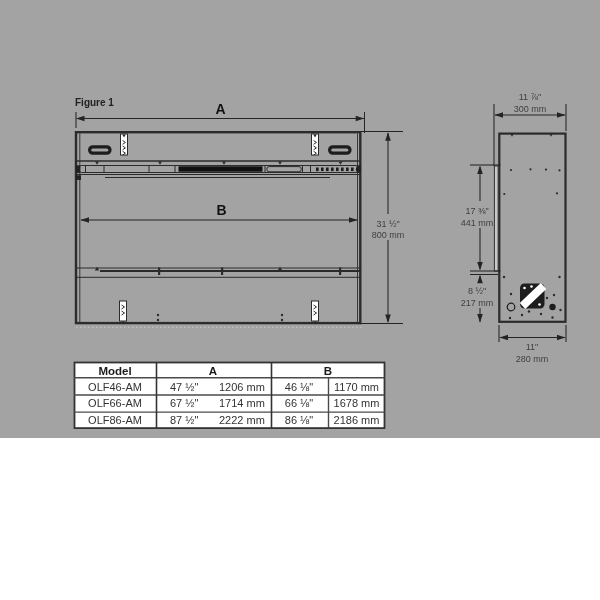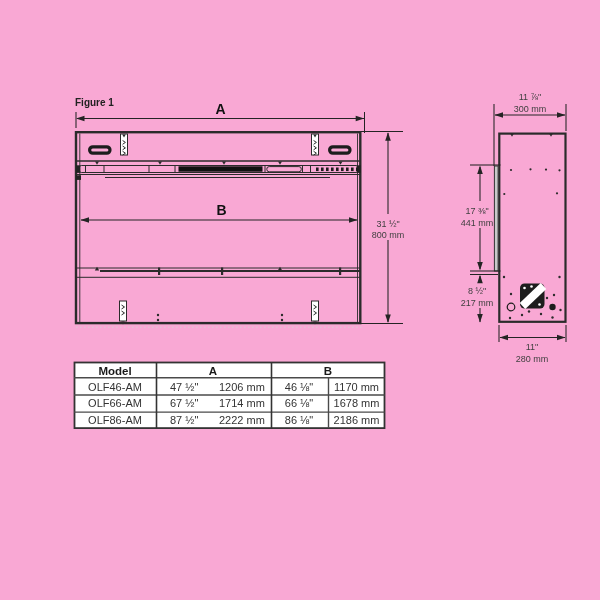--- a/index.html
+++ b/index.html
@@ -1,16 +1,16 @@
 <!DOCTYPE html>
 <html><head>
 <meta charset="utf-8">
 <style>
   html,body{margin:0;padding:0;background:#ffffff;}
-  #stage{position:relative;width:600px;height:600px;background:#f9a8d4;overflow:hidden;
+  #stage{position:relative;width:600px;height:438px;background:#a3a3a3;overflow:hidden;
          font-family:"Liberation Sans", sans-serif;}
   svg{position:absolute;left:0;top:0;}
   text{font-family:"Liberation Sans", sans-serif;}
 </style>
 </head>
 <body>
 <div id="stage">
 <svg width="600" height="600" viewBox="0 0 600 600">
 
   <text x="75" y="105.5" font-size="10" font-weight="bold" fill="#222">Figure 1</text>

